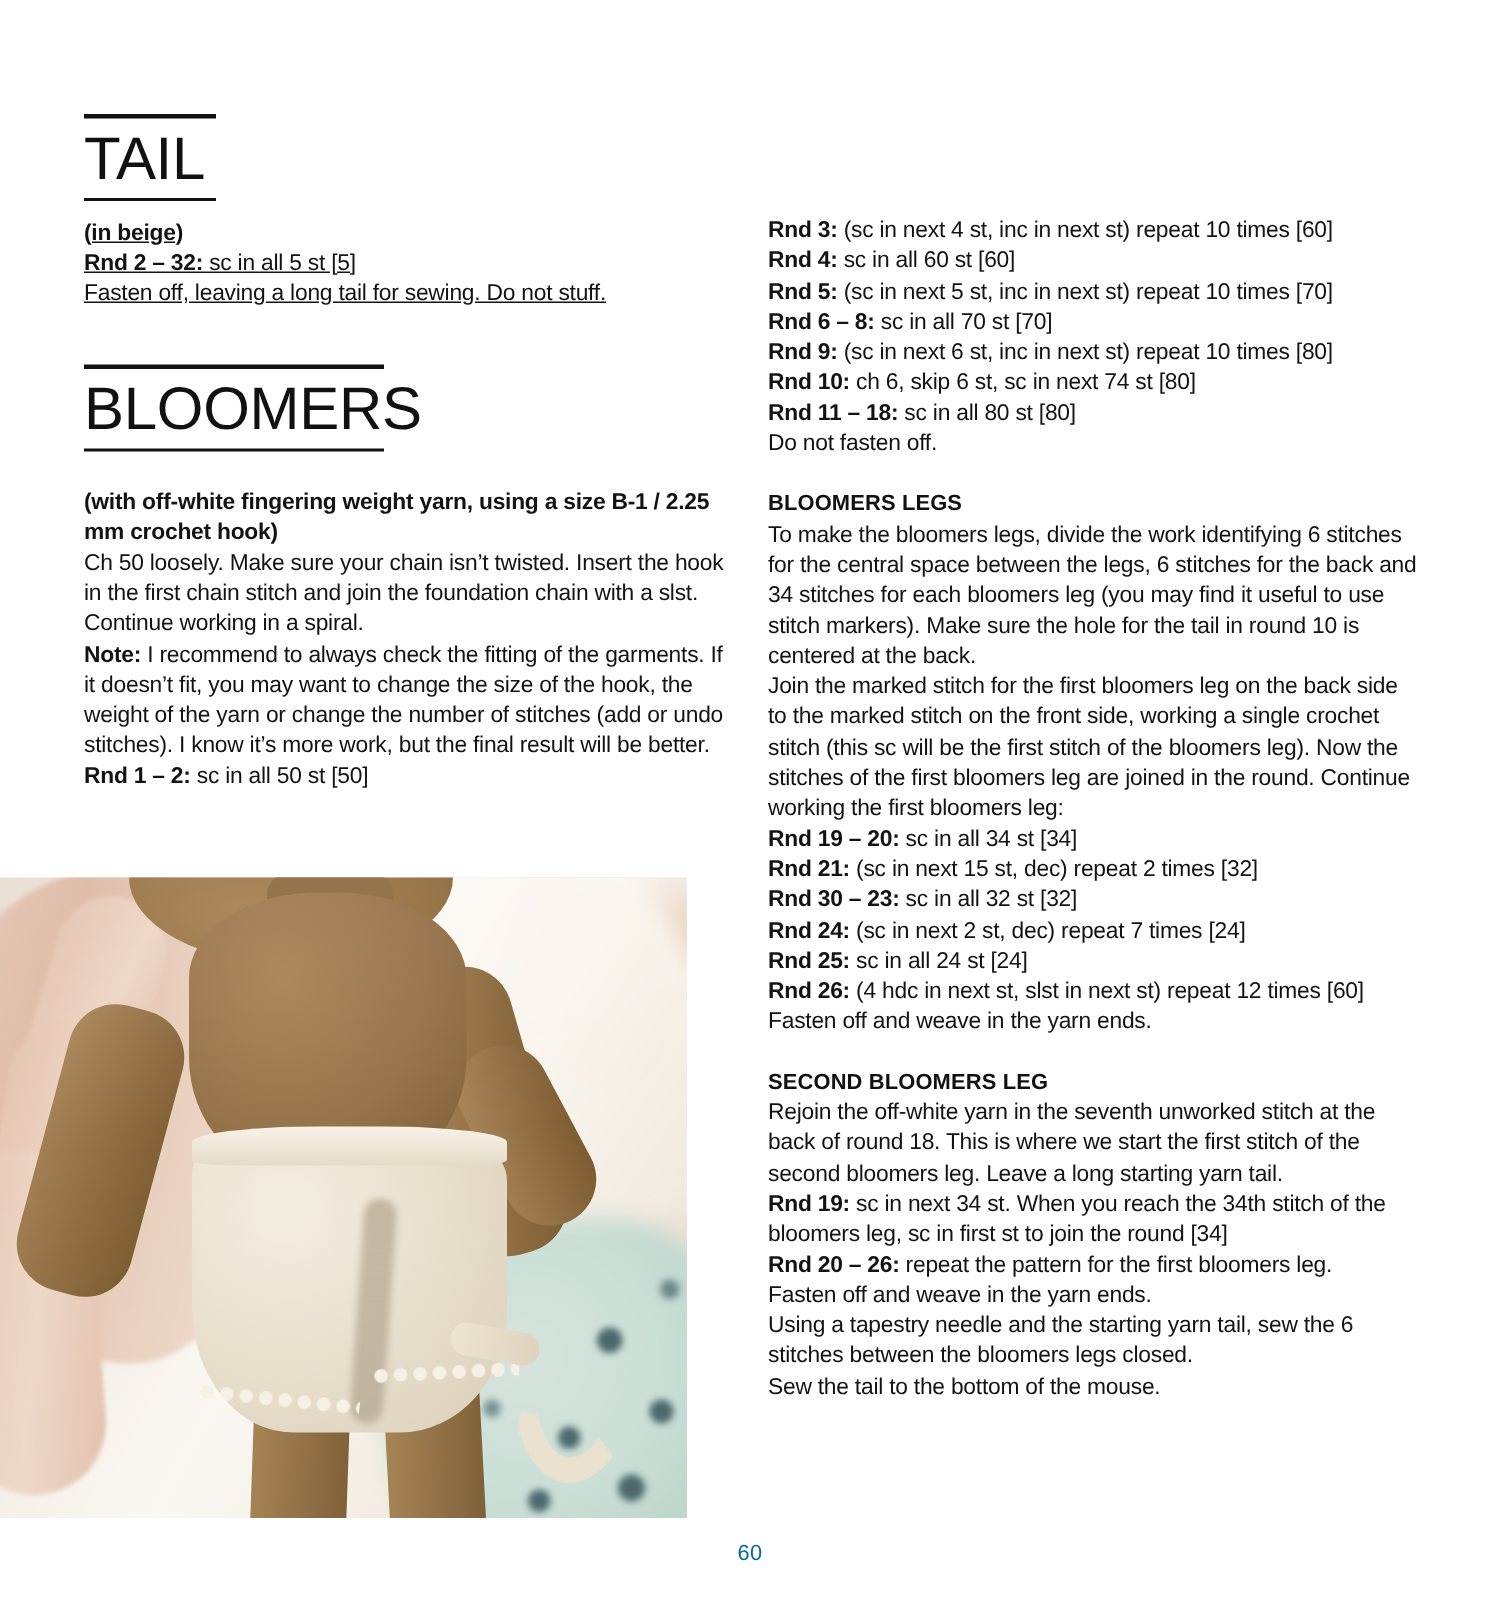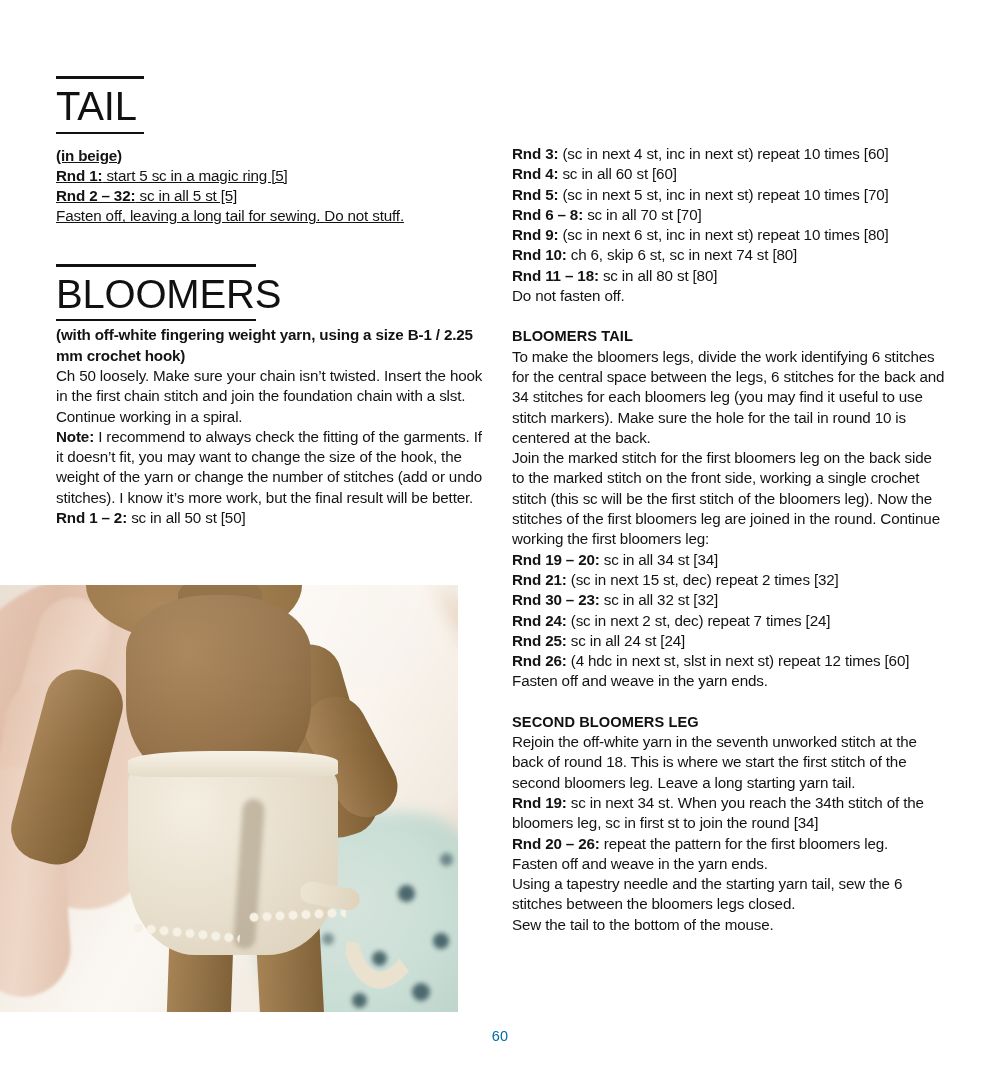--- a/index.html
+++ b/index.html
@@ -239,41 +239,38 @@
         <div class="rule"></div>
         <div class="section-title">TAIL</div>
         <div class="rule-thin"></div>
       </div>
 
       <div class="body-text" style="margin-top:12px;text-decoration:underline;">
         <p>
           <b>(in beige)</b><span></span>
         </p>
         <p>
-          <b>Rnd 1:</b><span> start 5 sc in a magic ring [5]</span>
-        </p>
-        <p>
           <b>Rnd 2 – 32:</b><span> sc in all 5 st [5]</span>
         </p>
         <p>
           <b></b><span>Fasten off, leaving a long tail for sewing. Do not stuff.</span>
         </p>
       </div>
     </div>
 
     <div class="gap-md"></div>
 
     <div>
       <div class="section-head head-bloomers">
         <div class="rule"></div>
         <div class="section-title">BLOOMERS</div>
         <div class="rule-thin"></div>
       </div>
 
-      <div class="body-text" style="margin-top:4px;">
+      <div class="body-text" style="margin-top:24px;">
         <p>
           <b>(with off-white fingering weight yarn, using a size B-1 / 2.25 mm crochet hook)</b>
         </p>
         <p>Ch 50 loosely. Make sure your chain isn’t twisted. Insert the hook in the first chain stitch and join the foundation chain with a slst. Continue working in a spiral.</p>
         <p>
           <b>Note:</b><span> I recommend to always check the fitting of the garments. If it doesn’t fit, you may want to change the size of the hook, the weight of the yarn or change the number of stitches (add or undo stitches). I know it’s more work, but the final result will be better.</span>
         </p>
         <p>
           <b>Rnd 1 – 2:</b><span> sc in all 50 st [50]</span>
         </p>
@@ -290,21 +287,21 @@
       <p><b>Rnd 6 – 8:</b><span> sc in all 70 st [70]</span></p>
       <p><b>Rnd 9:</b><span> (sc in next 6 st, inc in next st) repeat 10 times [80]</span></p>
       <p><b>Rnd 10:</b><span> ch 6, skip 6 st, sc in next 74 st [80]</span></p>
       <p><b>Rnd 11 – 18:</b><span> sc in all 80 st [80]</span></p>
       <p><b></b><span>Do not fasten off.</span></p>
     </div>
 
     <div class="gap-sm"></div>
 
     <div>
-      <div class="subhead">BLOOMERS TAIL</div>
+      <div class="subhead">BLOOMERS LEGS</div>
       <div class="body-text">
         <p>To make the bloomers legs, divide the work identifying 6 stitches for the central space between the legs, 6 stitches for the back and 34 stitches for each bloomers leg (you may find it useful to use stitch markers). Make sure the hole for the tail in round 10 is centered at the back.</p>
         <p>Join the marked stitch for the first bloomers leg on the back side to the marked stitch on the front side, working a single crochet stitch (this sc will be the first stitch of the bloomers leg). Now the stitches of the first bloomers leg are joined in the round. Continue working the first bloomers leg:</p>
         <p><b>Rnd 19 – 20:</b><span> sc in all 34 st [34]</span></p>
         <p><b>Rnd 21:</b><span> (sc in next 15 st, dec) repeat 2 times [32]</span></p>
         <p><b>Rnd 30 – 23:</b><span> sc in all 32 st [32]</span></p>
         <p><b>Rnd 24:</b><span> (sc in next 2 st, dec) repeat 7 times [24]</span></p>
         <p><b>Rnd 25:</b><span> sc in all 24 st [24]</span></p>
         <p><b>Rnd 26:</b><span> (4 hdc in next st, slst in next st) repeat 12 times [60]</span></p>
         <p><b></b><span>Fasten off and weave in the yarn ends.</span></p>

